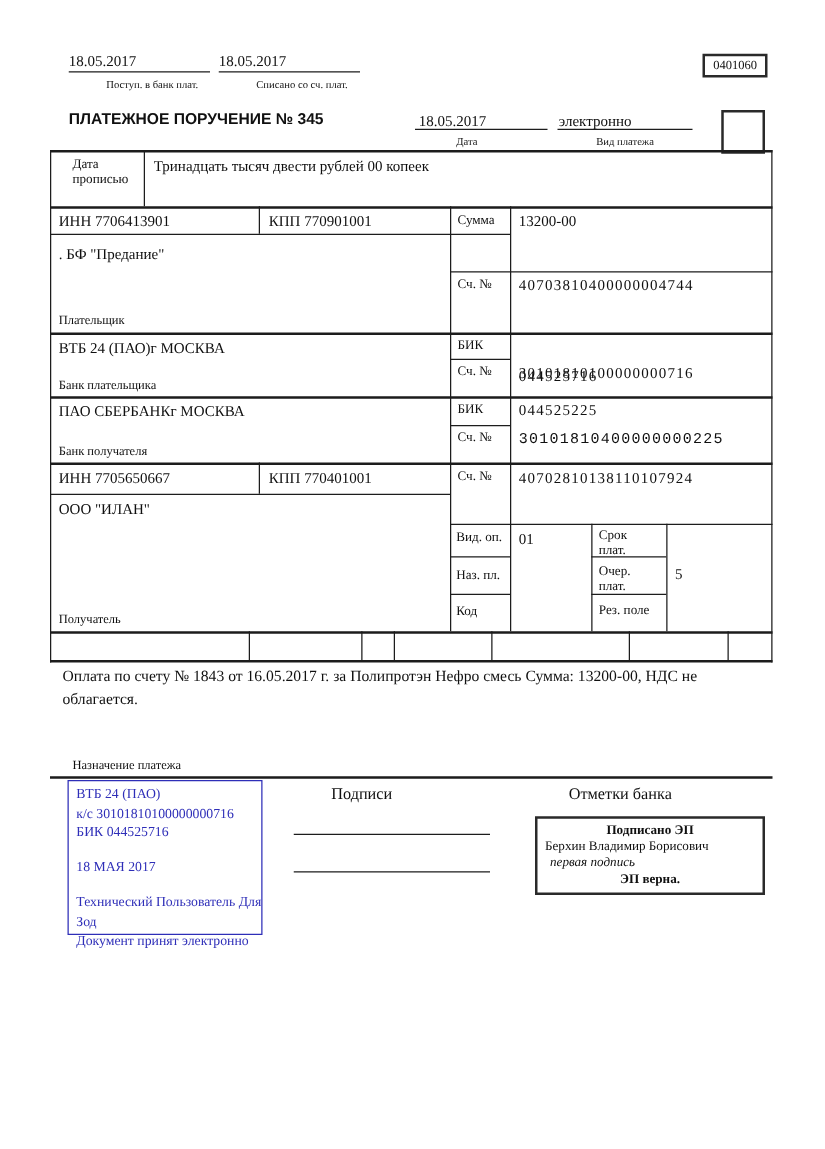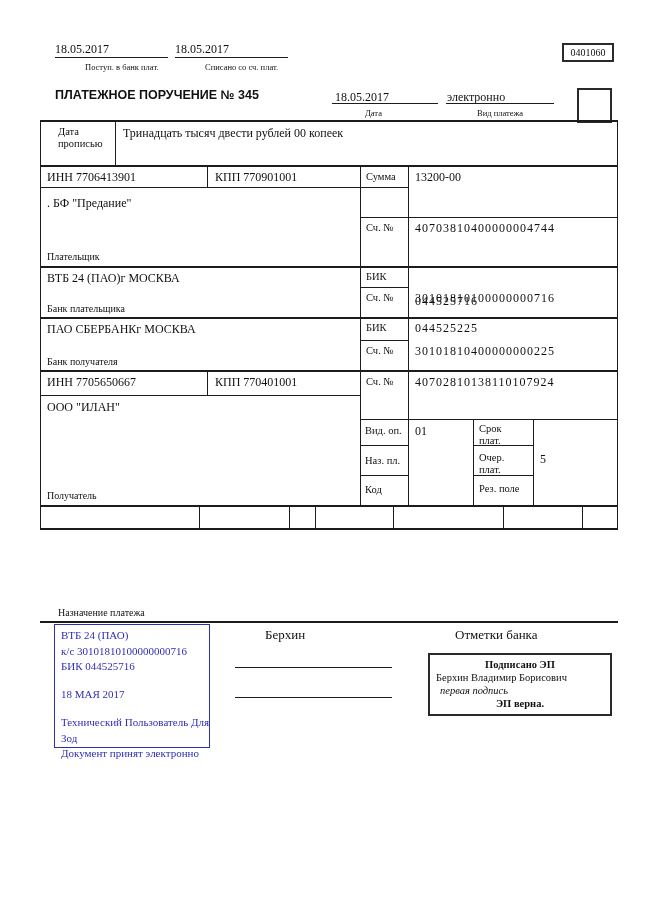--- a/index.html
+++ b/index.html
@@ -108,21 +108,21 @@
   <div class="t lbl" style="left:366px;top:271px;">БИК</div>
   <div class="t num" style="left:415px;top:270px;margin-top:24px;">044525716</div>
   <div class="t lbl" style="left:366px;top:292px;">Сч. №</div>
   <div class="t num" style="left:415px;top:291px;">30101810100000000716</div>
   <div class="t md" style="left:47px;top:303px;">Банк плательщика</div>
 
   <div class="t" style="left:47px;top:322px;">ПАО СБЕРБАНКг МОСКВА</div>
   <div class="t lbl" style="left:366px;top:322px;">БИК</div>
   <div class="t num" style="left:415px;top:321px;">044525225</div>
   <div class="t lbl" style="left:366px;top:345px;">Сч. №</div>
-  <div class="t num" style="left:415px;top:344px;">30101810400000000225</div>
+  <div class="t num" style="left:415px;top:344px;font-family:Liberation Mono, monospace;">30101810400000000225</div>
   <div class="t md" style="left:47px;top:356px;">Банк получателя</div>
 
   <div class="t" style="left:47px;top:375px;">ИНН 7705650667</div>
   <div class="t" style="left:215px;top:375px;">КПП 770401001</div>
   <div class="t lbl" style="left:366px;top:376px;">Сч. №</div>
   <div class="t num" style="left:415px;top:375px;">40702810138110107924</div>
 
   <div class="t" style="left:47px;top:400px;">ООО "ИЛАН"</div>
   <div class="t md" style="left:47px;top:490px;">Получатель</div>
 
@@ -130,34 +130,35 @@
   <div class="t" style="left:415px;top:424px;">01</div>
   <div class="t lbl wrap" style="left:479px;top:423px;width:45px;">Срок плат.</div>
 
   <div class="t lbl" style="left:365px;top:455px;">Наз. пл.</div>
   <div class="t lbl wrap" style="left:479px;top:452px;width:45px;">Очер. плат.</div>
   <div class="t" style="left:540px;top:452px;">5</div>
 
   <div class="t lbl" style="left:365px;top:484px;">Код</div>
   <div class="t lbl" style="left:479px;top:483px;">Рез. поле</div>
 
+  <div class="t wrap" style="left:50px;top:532px;width:562px;font-size:12.5px;line-height:18px;">Оплата по счету № 1843 от 16.05.2017 г. за Полипротэн Нефро смесь Сумма: 13200-00, НДС не облагается.</div>
 
   <div class="t md" style="left:58px;top:607px;">Назначение платежа</div>
   <div class="hl2" style="left:40px;top:621px;width:578px;"></div>
 
   <div class="stamp">
     <div>ВТБ 24 (ПАО)</div>
     <div>к/с 30101810100000000716</div>
     <div>БИК 044525716</div>
     <div style="margin-top:12px;">18 МАЯ 2017</div>
     <div style="margin-top:13px;width:162px;">Технический Пользователь Для Зод</div>
     <div>Документ принят электронно</div>
   </div>
 
-  <div class="t" style="left:265px;top:628px;font-size:13px;">Берхин</div>
+  <div class="t" style="left:265px;top:628px;font-size:13px;">Подписи</div>
   <div class="hl" style="left:235px;top:667px;width:157px;"></div>
   <div class="hl" style="left:235px;top:697px;width:157px;"></div>
 
   <div class="t" style="left:455px;top:628px;font-size:13px;">Отметки банка</div>
 
   <div class="esign">
     <div class="bold" style="text-align:center;">Подписано ЭП</div>
     <div>Берхин Владимир Борисович</div>
     <div class="italic" style="padding-left:4px;">первая подпись</div>
     <div class="bold" style="padding-left:60px;">ЭП верна.</div>

